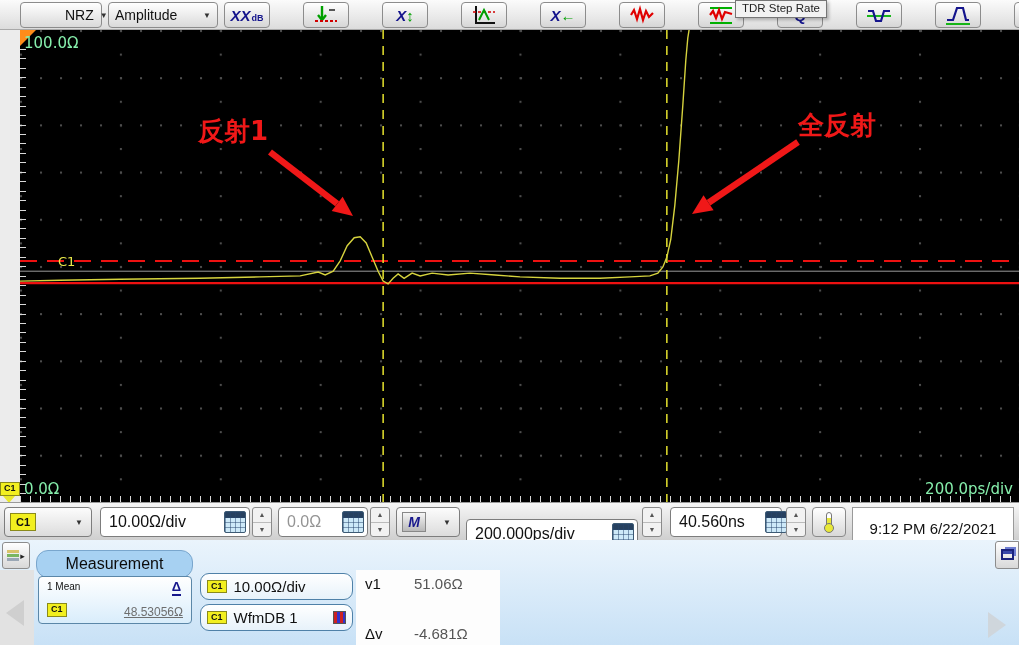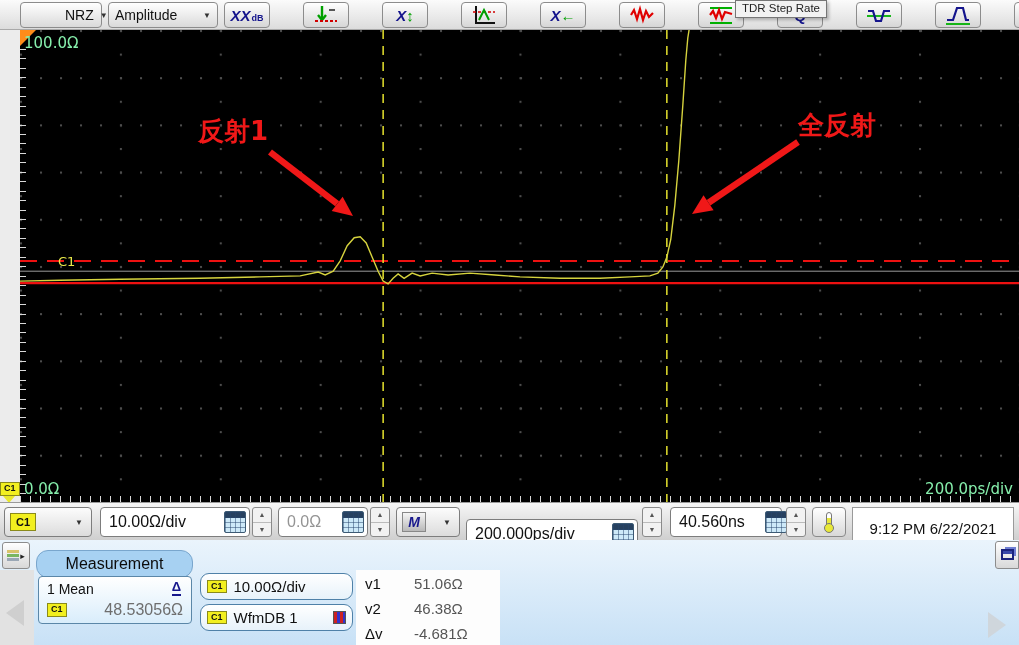--- a/index.html
+++ b/index.html
@@ -112,25 +112,25 @@
   .bp-body{position:absolute;left:0;top:30px;width:1019px;height:75px;}
   .bp-left{position:absolute;left:0;top:0;width:34px;height:75px;background:#e2e2e2;}
   .scrollL{position:absolute;left:6px;top:30px;width:0;height:0;
            border-top:13px solid transparent;border-bottom:13px solid transparent;
            border-right:18px solid #cfcfcf;}
   .scrollR{position:absolute;left:988px;top:42px;width:0;height:0;
            border-top:13px solid transparent;border-bottom:13px solid transparent;
            border-left:18px solid #cfd6dc;}
   .meas-card{position:absolute;left:38px;top:6px;width:154px;height:48px;border:1px solid #5b87a8;
              border-radius:4px;background:linear-gradient(#ffffff,#d9edfb);}
-  .meas-card .r1{position:absolute;left:8px;top:4px;font-size:14px;color:#111;}
+  .meas-card .r1{position:absolute;left:8px;top:4px;font-size:10px;color:#111;}
   .delta-ico{position:absolute;right:10px;top:3px;color:#17178c;font-weight:bold;font-size:13px;
              border-bottom:2px solid #17178c;line-height:1.1;}
   .meas-card .c1badge{position:absolute;left:8px;top:26px;}
-  .meas-card .v{position:absolute;right:8px;bottom:4px;font-size:16px;color:#6e6e6e;}
+  .meas-card .v{position:absolute;right:8px;bottom:4px;font-size:12px;color:#6e6e6e;text-decoration:underline;}
   .wfbtn{position:absolute;left:200px;width:153px;height:27px;border:1px solid #4f81a8;
          border-radius:9px;background:linear-gradient(#ffffff,#e7f2fa);display:flex;
          align-items:center;font-size:15px;color:#111;padding:0 6px;}
   #wfb1{top:3px;}
   #wfb2{top:34px;}
   .wfbtn .c1badge{margin-right:7px;}
   .checker{width:13px;height:13px;margin-left:auto;border:1px solid #555;
            background:repeating-linear-gradient(90deg,#c22 0 3px,#33c 3px 6px);}
   .cursor-box{position:absolute;left:356px;top:0;width:144px;height:75px;background:#fdfdfd;}
   .crow{position:absolute;left:0;width:160px;height:22px;font-size:15px;color:#111;}
@@ -394,24 +394,20 @@
       <div class="wfbtn" id="wfb2">
         <span class="c1badge">C1</span>
         <span>WfmDB 1</span>
         <span class="checker"></span>
       </div>
       <div class="cursor-box">
         <div class="crow" style="top:5px;">
           <span class="cl">v1</span>
           <span class="cv">51.06Ω</span>
         </div>
-        <div class="crow" style="top:30px;">
-          <span class="cl">v2</span>
-          <span class="cv">46.38Ω</span>
-        </div>
         <div class="crow" style="top:55px;">
           <span class="cl">Δv</span>
           <span class="cv">-4.681Ω</span>
         </div>
       </div>
       <span class="scrollR"></span>
     </div>
   </div>
 
 </div>

